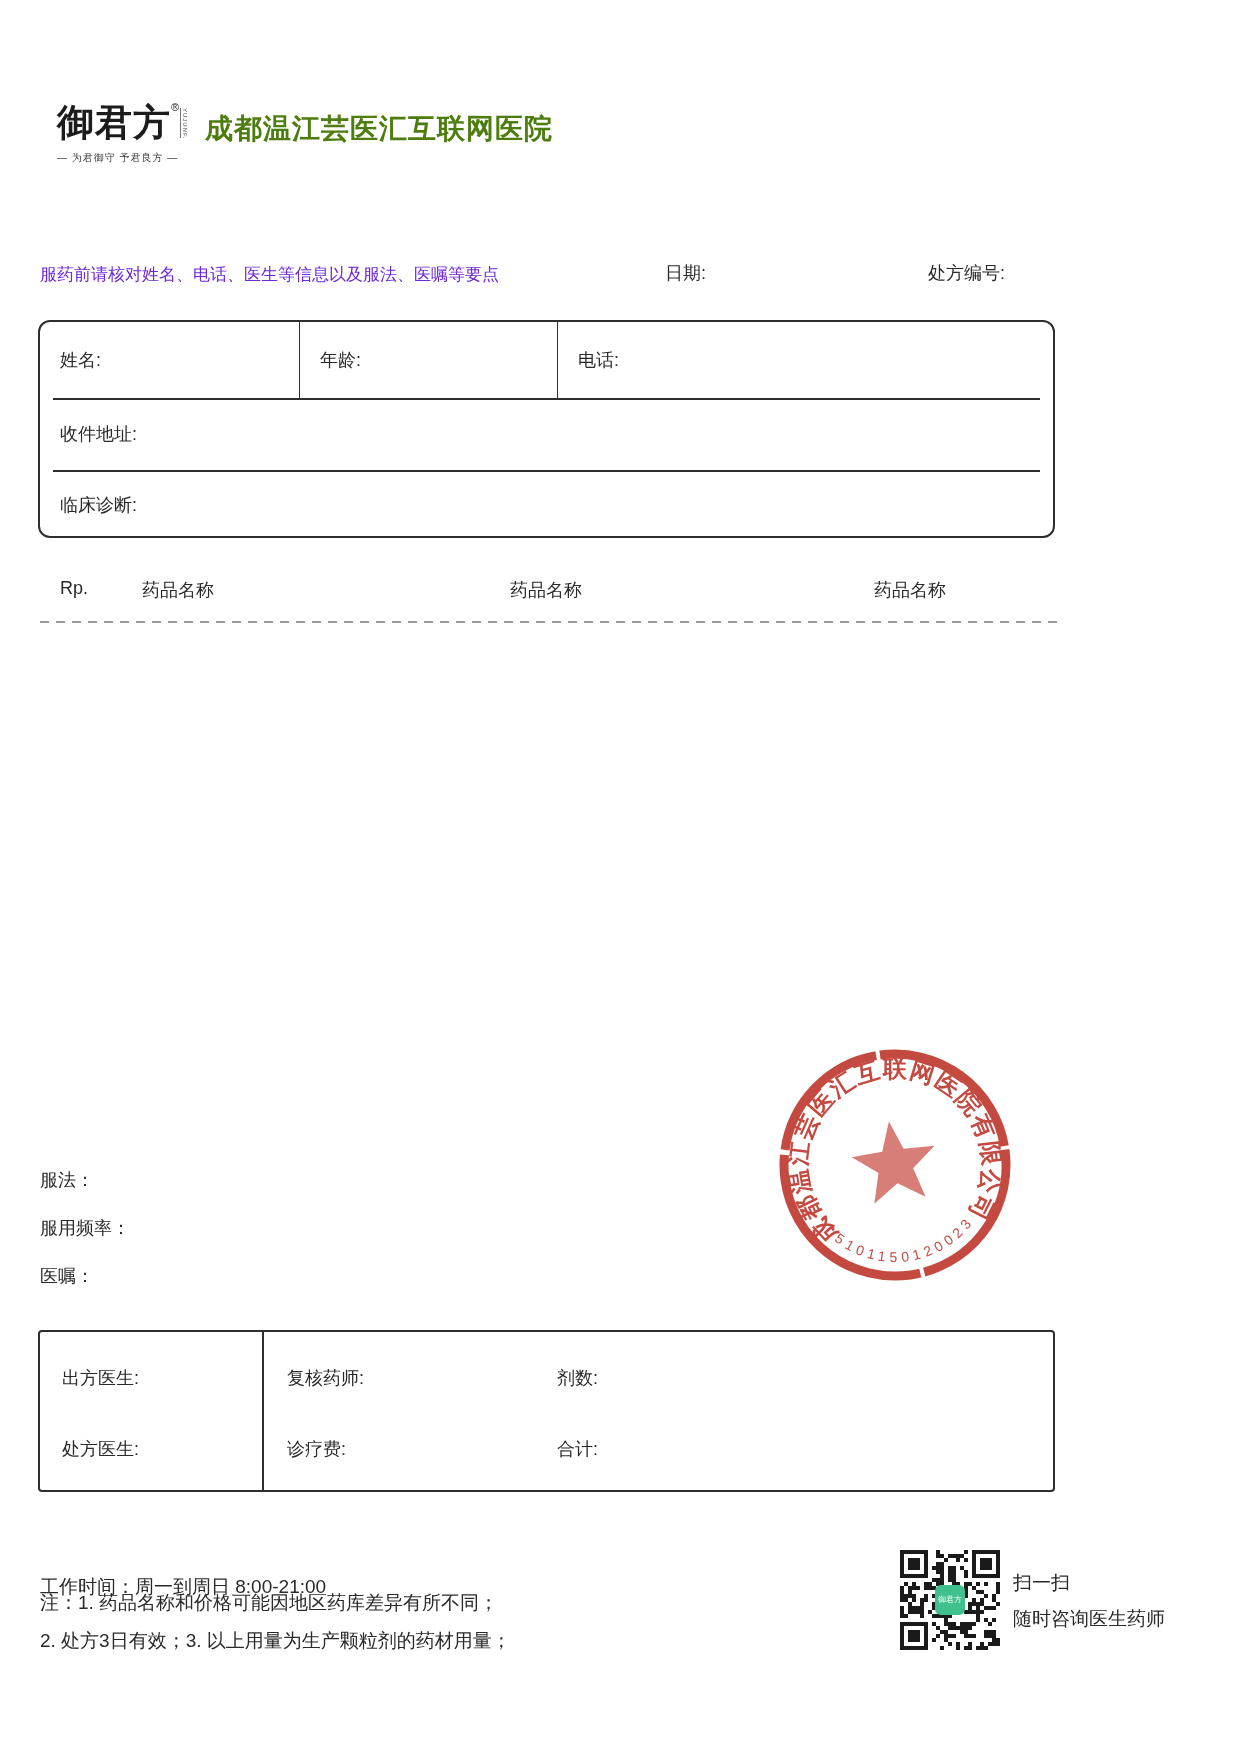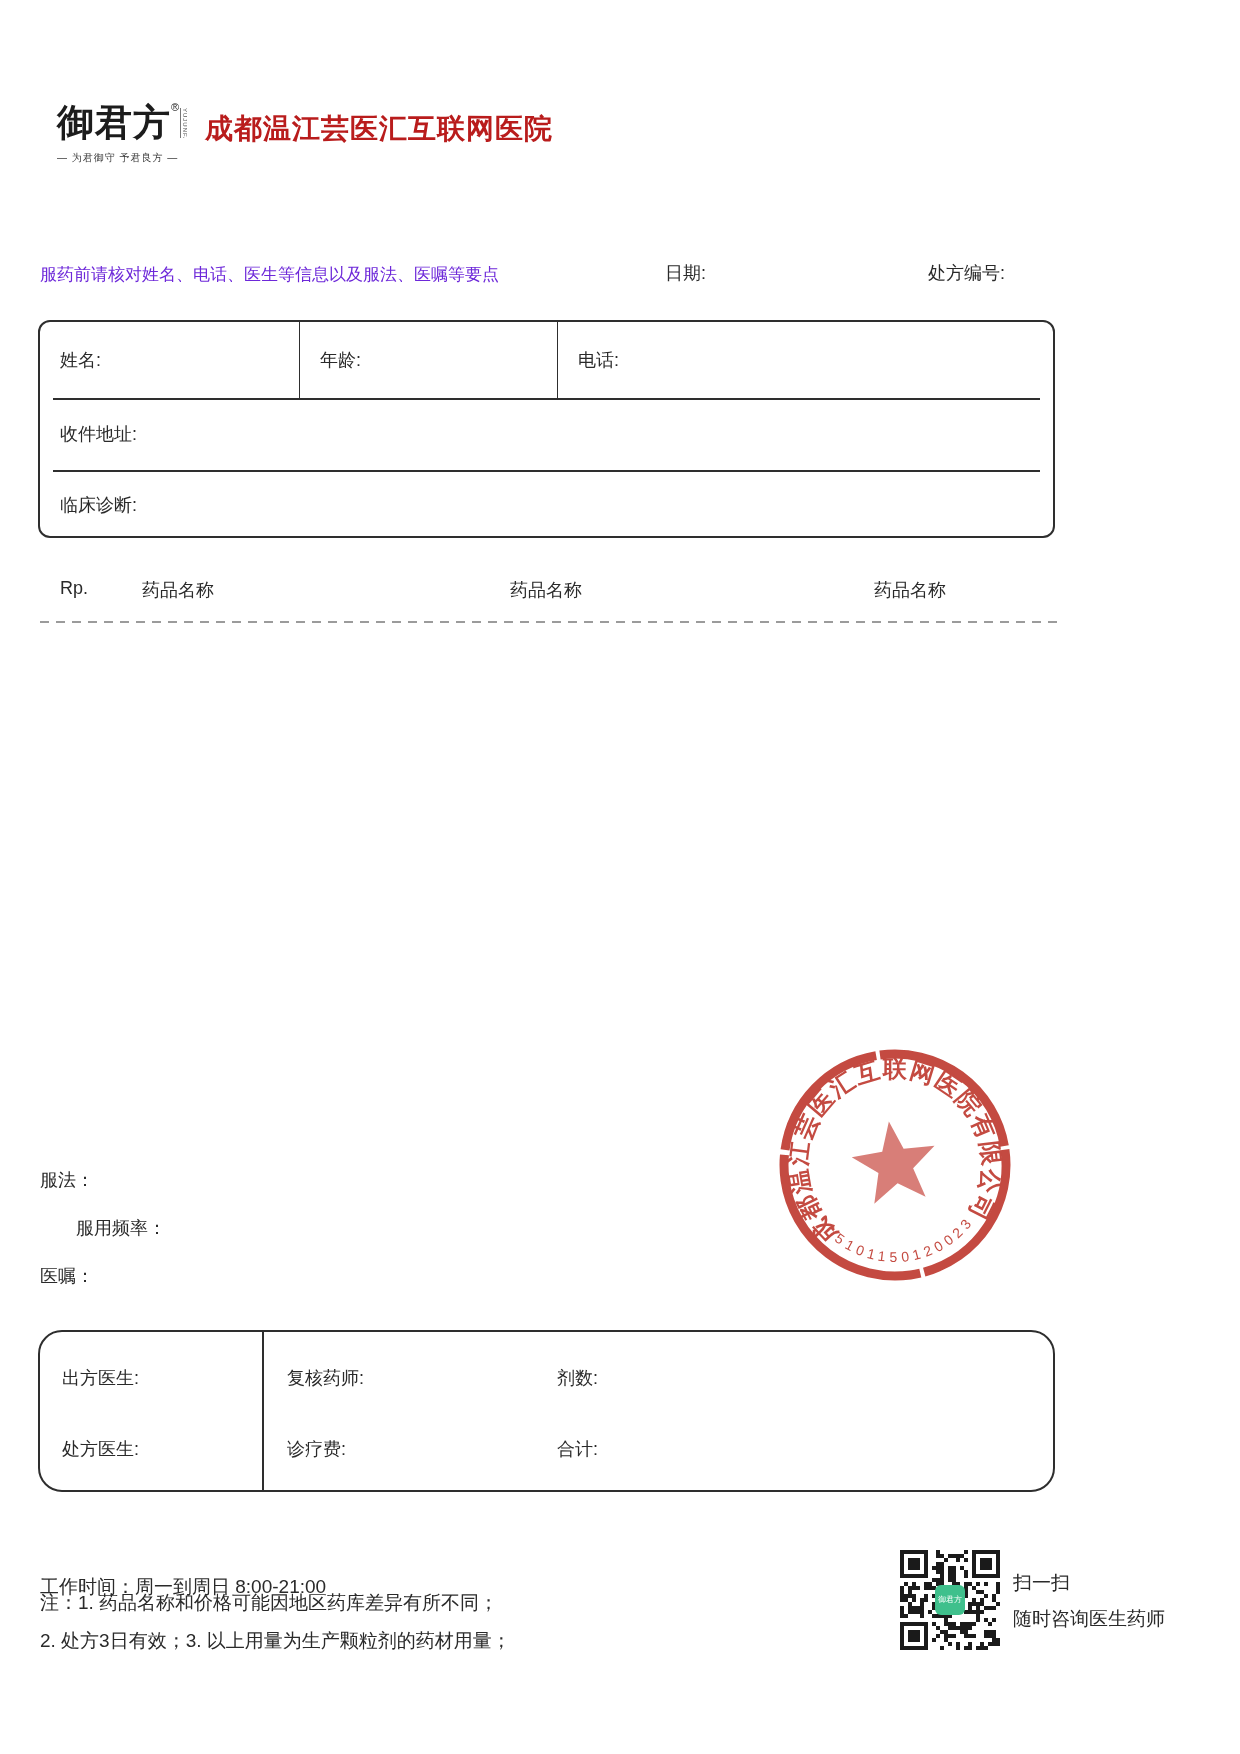--- a/index.html
+++ b/index.html
@@ -7,21 +7,21 @@
   body { font-family:"Liberation Sans","DejaVu Sans",sans-serif; color:#2a2a2a; }
   .page { position:relative; width:1224px; height:1754px; background:#ffffff; overflow:hidden; }
 
   
   .logo-wrap { position:absolute; left:57px; top:104px; width:150px; }
   .logo-line { display:flex; align-items:flex-start; }
   .logo-text { font-family:"DejaVu Serif","Liberation Serif",serif; font-weight:700; font-size:37px; line-height:1; color:#1c1c1c; letter-spacing:1px; }
   .logo-reg { font-size:11px; line-height:1; margin-top:-2px; color:#1c1c1c; }
   .logo-side { writing-mode:vertical-rl; font-size:6px; letter-spacing:1px; color:#555; margin-left:1px; margin-top:4px; border-left:1px solid #777; padding-left:1px; height:30px; overflow:hidden; }
   .logo-tagline { margin-top:10px; font-size:10px; letter-spacing:1px; color:#3a3a3a; white-space:nowrap; }
-  .hospital-title { position:absolute; left:205px; top:110px; font-size:28px; font-weight:700; color:#b91c1c; letter-spacing:1px; }
+  .hospital-title { position:absolute; left:205px; top:110px; font-size:28px; font-weight:700; color:#4d7c0f; letter-spacing:1px; }
 
   
   .notice { position:absolute; left:40px; top:263px; font-size:17px; color:#6d28d9; }
   .date-label { position:absolute; left:665px; top:261px; font-size:18px; }
   .rxno-label { position:absolute; left:928px; top:261px; font-size:18px; }
 
   
   .patient-box { position:absolute; left:38px; top:320px; width:1017px; height:218px; border:2px solid #2e2e2e; border-radius:12px; background:#fff; }
   .p-row1 { position:absolute; left:0; top:0; width:100%; height:76px; display:flex; }
   .p-cell { position:relative; height:100%; display:flex; align-items:center; padding-left:20px; font-size:18px; }
@@ -35,28 +35,28 @@
   
   .rp-label { position:absolute; left:60px; top:578px; font-size:18px; }
   .rp-col1 { position:absolute; left:142px; top:578px; font-size:18px; }
   .rp-col2 { position:absolute; left:510px; top:578px; font-size:18px; }
   .rp-col3 { position:absolute; left:874px; top:578px; font-size:18px; }
   .rp-dashes { position:absolute; left:40px; top:621px; width:1017px; height:2px;
     background:repeating-linear-gradient(to right,#9b9b9b 0 9px,transparent 9px 16px); }
 
   
   .usage-method { position:absolute; left:40px; top:1168px; font-size:18px; }
-  .usage-frequency { position:absolute; left:40px; top:1216px; font-size:18px;margin-left:36px; }
+  .usage-frequency { position:absolute; left:40px; top:1216px; font-size:18px; }
   .usage-advice { position:absolute; left:40px; top:1264px; font-size:18px; }
 
   
   .stamp { position:absolute; left:770px; top:1040px; width:250px; height:250px; opacity:0.88; }
 
   
-  .sign-box { position:absolute; left:38px; top:1330px; width:1017px; height:162px; border:2px solid #2e2e2e; border-radius:24px; background:transparent; }
+  .sign-box { position:absolute; left:38px; top:1330px; width:1017px; height:162px; border:2px solid #2e2e2e; border-radius:4px; background:transparent; }
   .sign-vline { position:absolute; left:222px; top:0; bottom:0; width:1.5px; background:#2e2e2e; }
   .sign-cell { position:absolute; font-size:18px; }
   .s-issuing { left:22px; top:34px; }
   .s-review  { left:247px; top:34px; }
   .s-doses   { left:517px; top:34px; }
   .s-prescribing { left:22px; top:105px; }
   .s-fee     { left:247px; top:105px; }
   .s-total   { left:517px; top:105px; }
 
   

